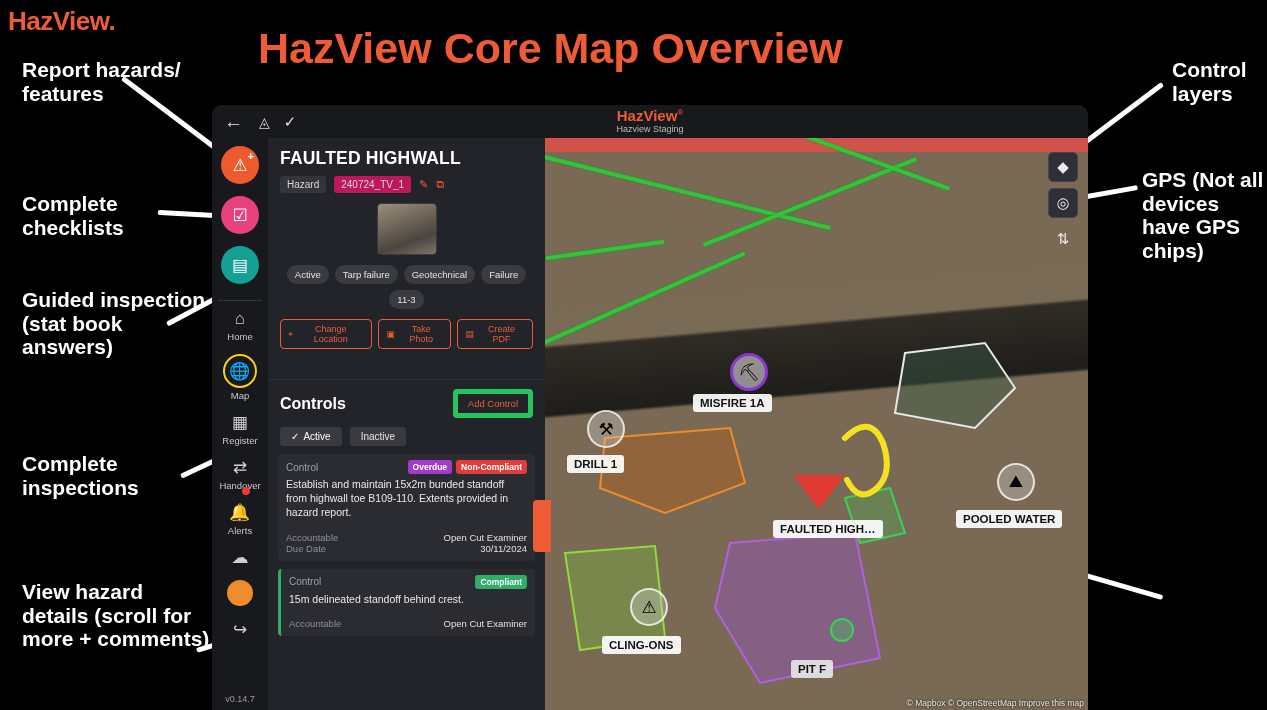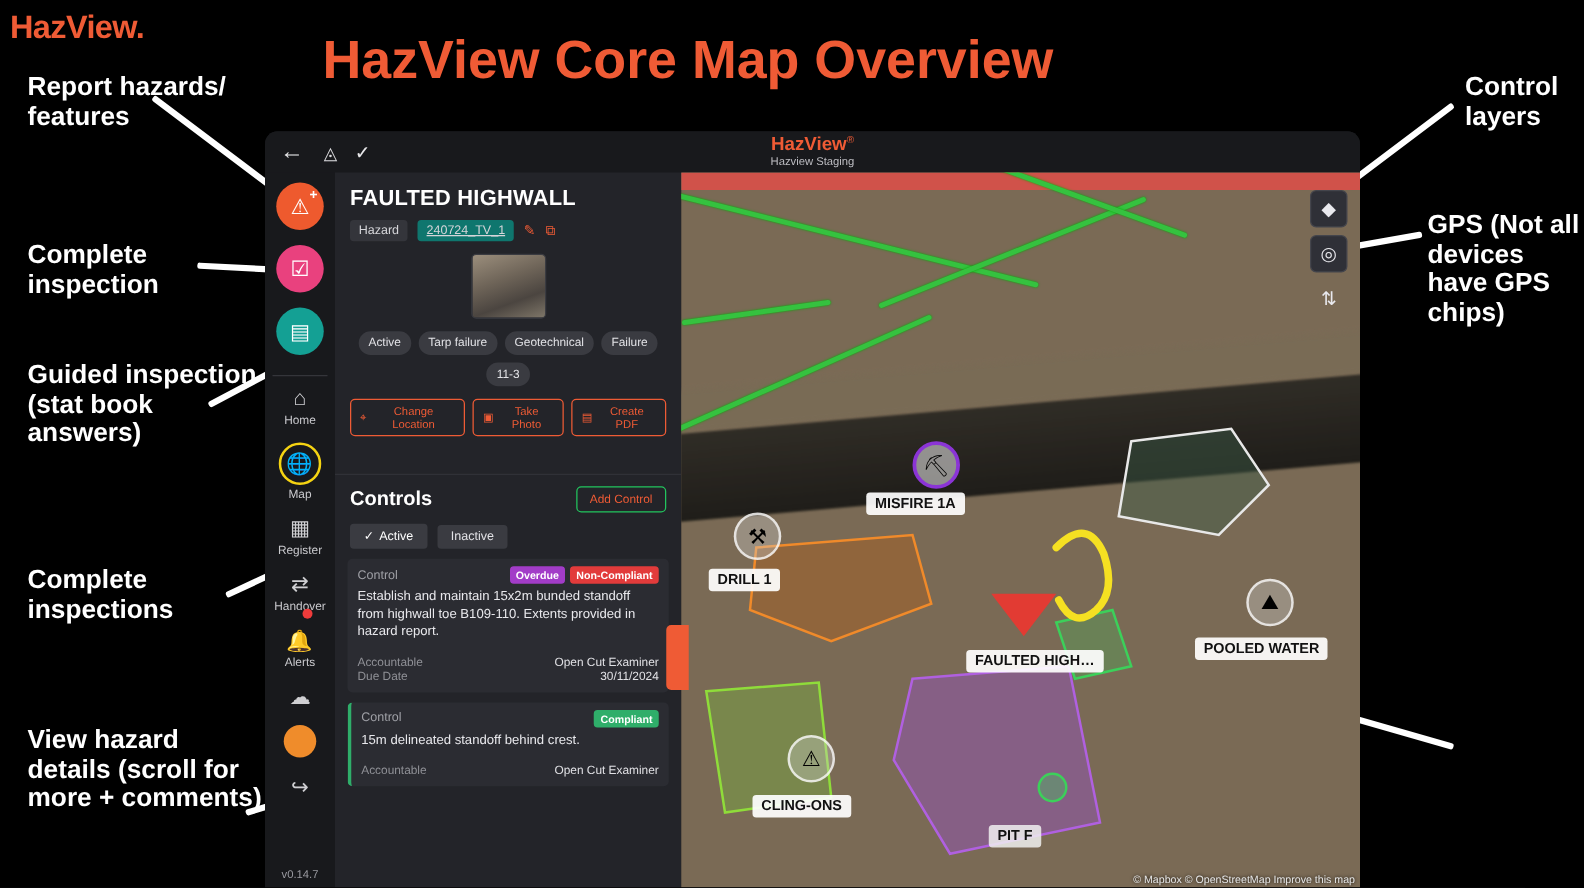--- a/index.html
+++ b/index.html
@@ -85,21 +85,21 @@
   .rail-ver { font-size: 9px; color: #9a9aa0; position: absolute; bottom: 6px; }
 
   
   .panel { width: 277px; background: #232429; position: relative; overflow: hidden; }
   .panel-head { padding: 10px 12px 0; }
   .hz-title { color: #fff; font-size: 17.5px; font-weight: bold; letter-spacing: .2px; }
   .chip-row { display: flex; align-items: center; gap: 8px; margin-top: 7px; }
   .chip-dark {
     background: #34353b; color: #d6d6da; font-size: 10px; padding: 3px 7px; border-radius: 3px;
   }
-  .chip-id { background: #0f766e; color: #d6d6da; font-size: 10px; padding: 3px 7px; border-radius: 3px; text-decoration: underline; }
+  .chip-id { background: #be185d; color: #d6d6da; font-size: 10px; padding: 3px 7px; border-radius: 3px; }
   .mini-ico { color: #ef5b35; font-size: 11px; }
   .thumb {
     width: 60px; height: 52px; margin: 10px auto 0; border-radius: 4px;
     background: linear-gradient(160deg,#9b8e7c 0%,#6e6458 40%,#4b4540 70%,#7e7668 100%);
     border: 1px solid #3a3b41;
   }
   .tag-row { display: flex; gap: 6px; justify-content: center; margin-top: 10px; flex-wrap: wrap; }
   .tag { background: #3a3b41; color: #e2e2e6; font-size: 9.5px; padding: 4px 8px; border-radius: 11px; }
   .tag-row2 { display: flex; justify-content: center; margin-top: 6px; }
   .btn-row { display: flex; gap: 6px; justify-content: center; margin-top: 10px; }
@@ -111,21 +111,21 @@
   .inspect-btn {
     background: #ef5b35; color: #fff; border: none; font-size: 12.5px; font-weight: bold;
     padding: 8px 28px; border-radius: 4px;
   }
   .controls-hd {
     margin-top: 30px; padding: 9px 12px; display: flex; align-items: center;
     justify-content: space-between; border-top: 1px solid #303137;
   }
   .controls-hd .ttl { color: #fff; font-size: 16px; font-weight: bold; }
   .addctl {
-    border: 1px solid #22c55e; color: #ef5b35; background: transparent; font-size: 9.5px;
+    border: 5px solid #22c55e; color: #ef5b35; background: transparent; font-size: 9.5px;
     padding: 4px 10px; border-radius: 4px;
   }
   .seg-row { display: flex; gap: 8px; padding: 0 12px 8px; align-items: center; }
   .seg {
     background: #3a3b41; color: #e2e2e6; font-size: 10px; padding: 4px 11px; border-radius: 3px;
     display: flex; align-items: center; gap: 4px;
   }
   .seg.on { color: #fff; }
   .seg .tick { color: #fff; font-size: 10px; }
   .ctl-card { margin: 0 10px 8px; background: #2b2c32; border-radius: 4px; overflow: hidden; }
@@ -205,21 +205,21 @@
 </style>
 </head>
 <body>
 
 <div id="root">
 
   <div class="brand">HazView.</div>
   <div class="slide-title">HazView Core Map Overview</div>
 
   <div class="anno" style="left:22px; top:58px; width:180px;">Report hazards/ features</div>
-  <div class="anno" style="left:22px; top:192px; width:170px;">Complete inspection</div>
+  <div class="anno" style="left:22px; top:192px; width:170px;">Complete checklists</div>
   <div class="anno" style="left:22px; top:288px; width:185px;">Guided inspection (stat book answers)</div>
   <div class="anno" style="left:22px; top:452px; width:180px;">Complete inspections</div>
   <div class="anno" style="left:22px; top:580px; width:190px;">View hazard details (scroll for more + comments)</div>
   <div class="anno" style="left:1172px; top:58px; width:95px;">Control layers</div>
   <div class="anno" style="left:1142px; top:168px; width:125px;">GPS (Not all devices have GPS chips)</div>
 
   <div class="line" style="left:124px; top:76px;  width:122px; transform: rotate(37deg);"></div>
   <div class="line" style="left:158px; top:210px; width:68px;  transform: rotate(3deg);"></div>
   <div class="line" style="left:166px; top:322px; width:90px;  transform: rotate(-28deg);"></div>
   <div class="line" style="left:180px; top:474px; width:215px; transform: rotate(-25deg);"></div>

